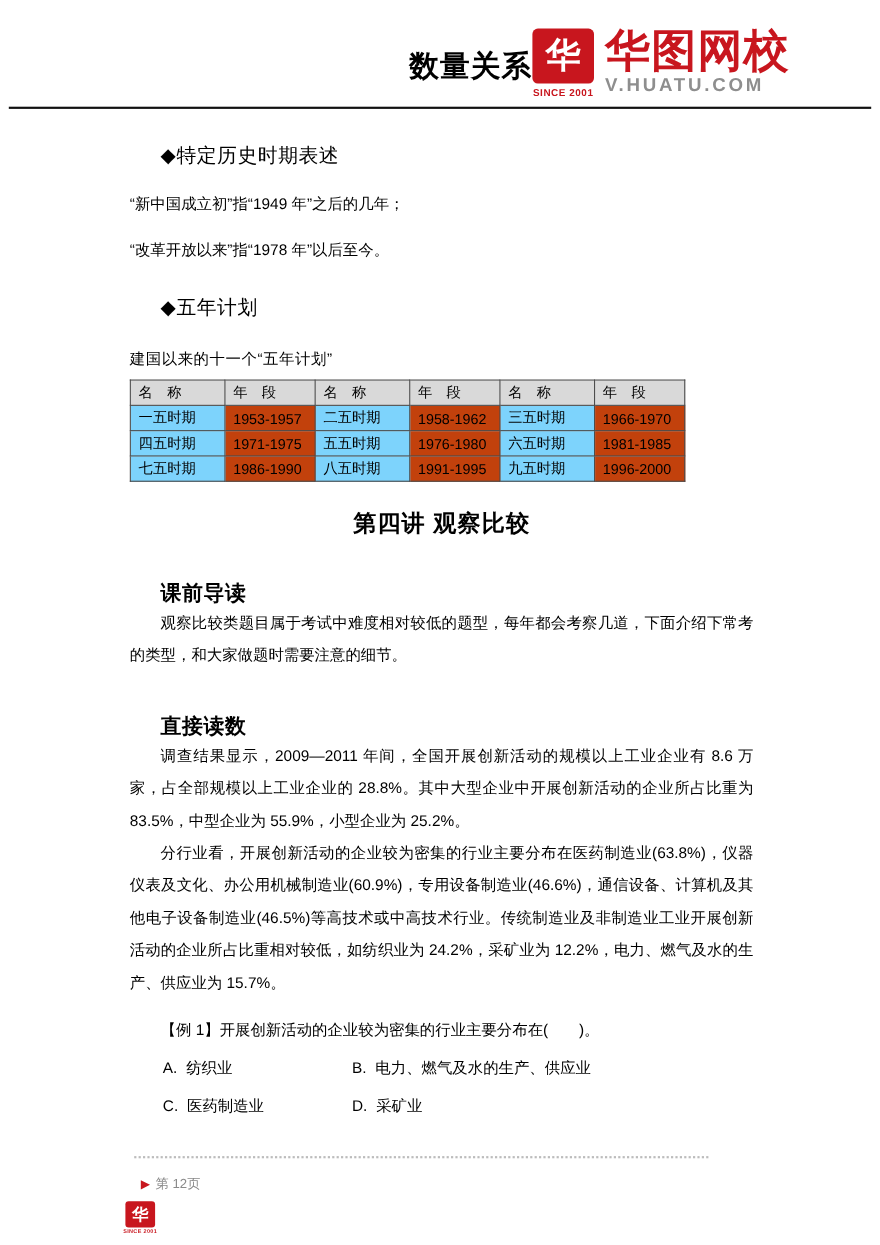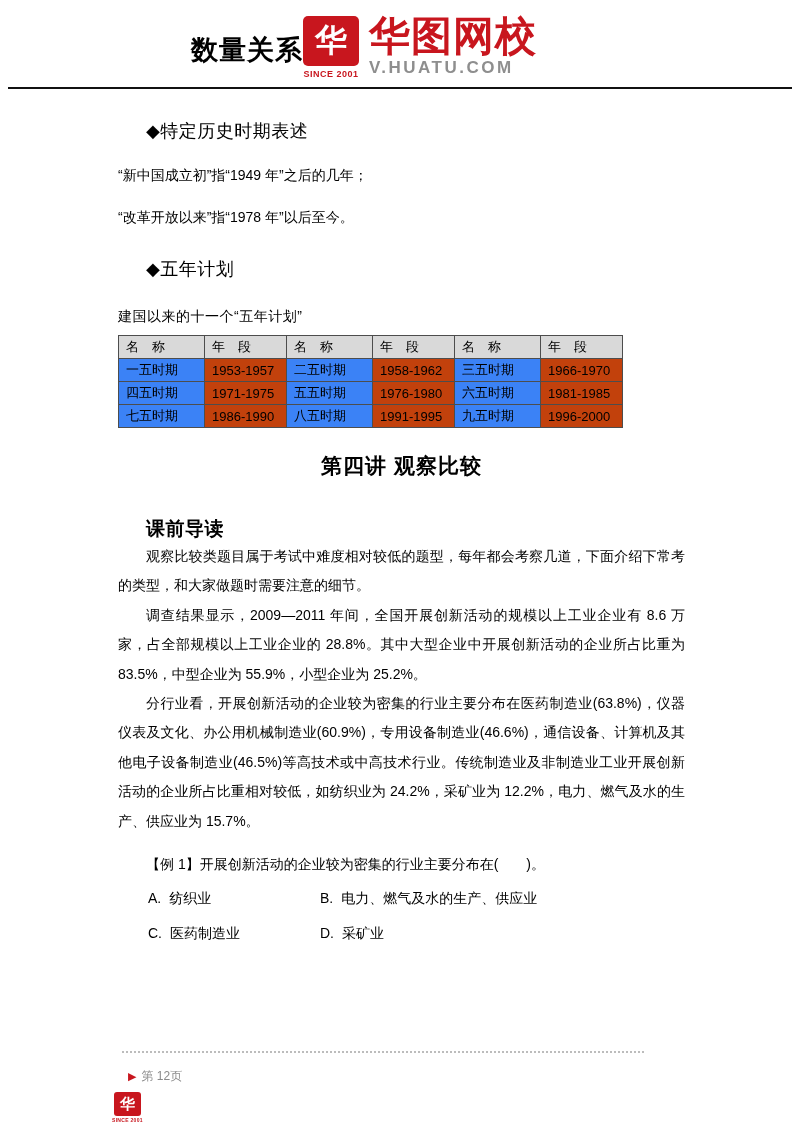--- a/index.html
+++ b/index.html
@@ -1,40 +1,40 @@
 <!DOCTYPE html>
 <html><head>
 <meta charset="utf-8">
 <style>
   * { margin:0; padding:0; box-sizing:border-box; }
   body {
     width:800px; height:1132px; background:#ffffff;
     font-family:"Liberation Sans","DejaVu Sans",sans-serif;
     color:#000; position:relative; overflow:hidden;
   }
-  .header { display:flex; justify-content:center; align-items:flex-start; padding:16px 82px 0 10px; }
+  .header { display:flex; justify-content:flex-end; align-items:flex-start; padding:26px 82px 0 10px; }
   .page-title { font-size:27px; font-weight:bold; margin-top:16px; letter-spacing:1px; }
   .logo { display:flex; gap:10px; align-items:flex-start; }
   .logo-mark { display:flex; flex-direction:column; align-items:center; }
   .logo-box { width:56px; height:50px; background:#c8161e; border-radius:5px; color:#fff; font-size:32px; font-weight:bold;
               display:flex; align-items:center; justify-content:center; }
   .logo-since { color:#c8161e; font-size:9px; font-weight:bold; margin-top:3px; letter-spacing:0.5px; }
   .logo-text { display:flex; flex-direction:column; }
   .logo-cn { color:#c8161e; font-size:41px; font-weight:bold; line-height:1.0; letter-spacing:1px; }
   .logo-url { color:#8e8e8e; font-size:17px; font-weight:bold; letter-spacing:2.5px; margin-top:1px; }
   .header-rule { border:0; border-top:2px solid #111; margin:8px 8px 0 8px; }
 
   .content { padding:0 115px 0 118px; }
   .sec-title { font-size:18px; font-weight:normal; margin:30px 0 0 28px; letter-spacing:0.5px; }
   .quote { font-size:14px; margin-top:24px; }
   .table-caption { font-size:14px; margin-top:27px; letter-spacing:0.5px; }
 
   table.fyp { border-collapse:collapse; margin-top:9px; font-size:13px;border-radius:28px; }
   table.fyp td { border:1px solid #4d4d4d; height:23px; padding:1px 7px; white-space:nowrap; }
-  td.tname { background:#3b82f6; width:86px; }
+  td.tname { background:#7dd3fc; width:86px; }
   td.tyear { background:#c2410c; width:82px; }
   tr.thead td { background:#d9d9d9; }
   table.fyp td.blank { border:none; background:#ffffff; }
 
   .lecture-title { font-size:21px; font-weight:bold; text-align:center; margin-top:24px; letter-spacing:1px; }
   .sub-title { font-size:19px; font-weight:bold; margin:36px 0 0 28px; letter-spacing:0.5px; }
   .para { font-size:14px; line-height:2.1; text-indent:2em; text-align:justify; }
   .example { font-size:14px; margin-top:20px; padding-left:28px; }
   .options { margin:16px 0 0 30px; display:grid; grid-template-columns:172px 1fr; row-gap:17px; font-size:14px; }
   .opt { display:flex; gap:8px; }
@@ -109,20 +109,21 @@
         <td class="tyear">1996-2000</td>
       </tr>
     </tbody>
   </table>
 
   <h1 class="lecture-title">第四讲 观察比较</h1>
 
   <h2 class="sub-title">课前导读</h2>
   <p class="para">观察比较类题目属于考试中难度相对较低的题型，每年都会考察几道，下面介绍下常考的类型，和大家做题时需要注意的细节。</p>
 
+  <h2 class="sub-title">直接读数</h2>
   <p class="para">调查结果显示，2009—2011 年间，全国开展创新活动的规模以上工业企业有 8.6 万家，占全部规模以上工业企业的 28.8%。其中大型企业中开展创新活动的企业所占比重为 83.5%，中型企业为 55.9%，小型企业为 25.2%。</p>
   <p class="para">分行业看，开展创新活动的企业较为密集的行业主要分布在医药制造业(63.8%)，仪器仪表及文化、办公用机械制造业(60.9%)，专用设备制造业(46.6%)，通信设备、计算机及其他电子设备制造业(46.5%)等高技术或中高技术行业。传统制造业及非制造业工业开展创新活动的企业所占比重相对较低，如纺织业为 24.2%，采矿业为 12.2%，电力、燃气及水的生产、供应业为 15.7%。</p>
 
   <p class="example">【例 1】开展创新活动的企业较为密集的行业主要分布在(　　)。</p>
 
   <div class="options">
     <div class="opt">
       <span>A.</span>
       <span>纺织业</span>
     </div>

